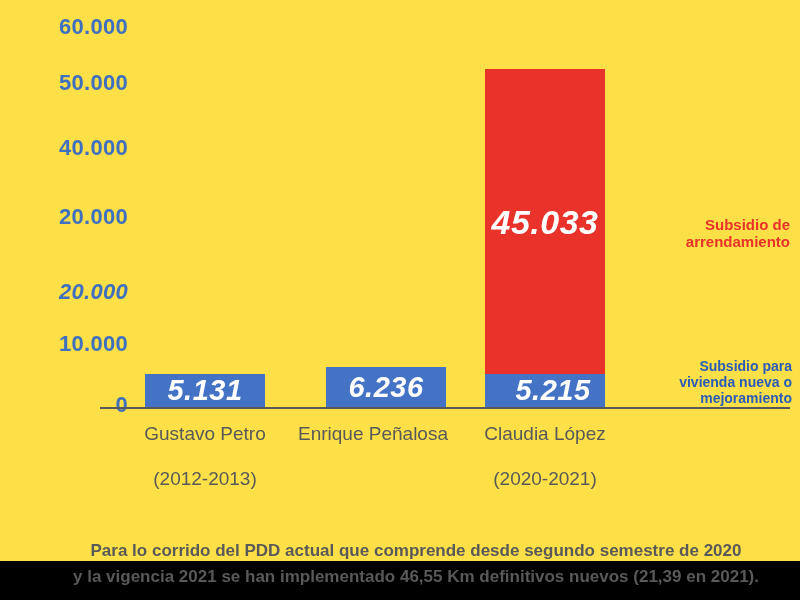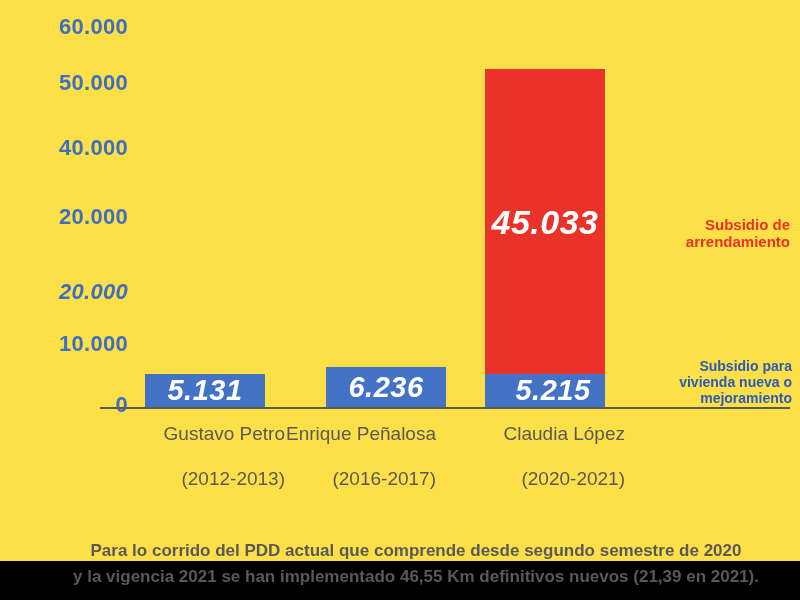--- a/index.html
+++ b/index.html
@@ -88,21 +88,21 @@
     white-space: nowrap;
   }
   .seg-blue .seg-value { font-size: 29px; }
   .seg-red  .seg-value { font-size: 34px; }
 
   
   .cat-label {
     position: absolute;
     width: 160px;
     top: 420px;
-    text-align: right;
+    text-align: center;
     color: #595959;
     font-size: 19px;
     line-height: 1.45;
     font-weight: 400;
   }
   .cat-label .cat-name { display: block; }
   .cat-label .cat-period { display: block; margin-top: 17px; }
 
   
   .legend {
@@ -181,23 +181,22 @@
       <div class="seg seg-blue" style="height:33px;padding-left:16px;">
         <span class="seg-value">5.215</span>
       </div>
     </div>
 
     <div class="cat-label" style="left:25px;">
       <span class="cat-name">Gustavo Petro</span>
       <span class="cat-period">(2012-2013)</span>
     </div>
 
-    <div class="cat-label" style="left:176px;">
+    <div class="cat-label" style="left:193px;">
       <span class="cat-name">Enrique Peñalosa</span>
-      <span class="cat-period">(2016-2017)</span>
     </div>
 
     <div class="cat-label" style="left:365px;">
       <span class="cat-name">Claudia López</span>
       <span class="cat-period">(2020-2021)</span>
     </div>
 
   </div>
 
   <div class="legend legend-red">Subsidio de

